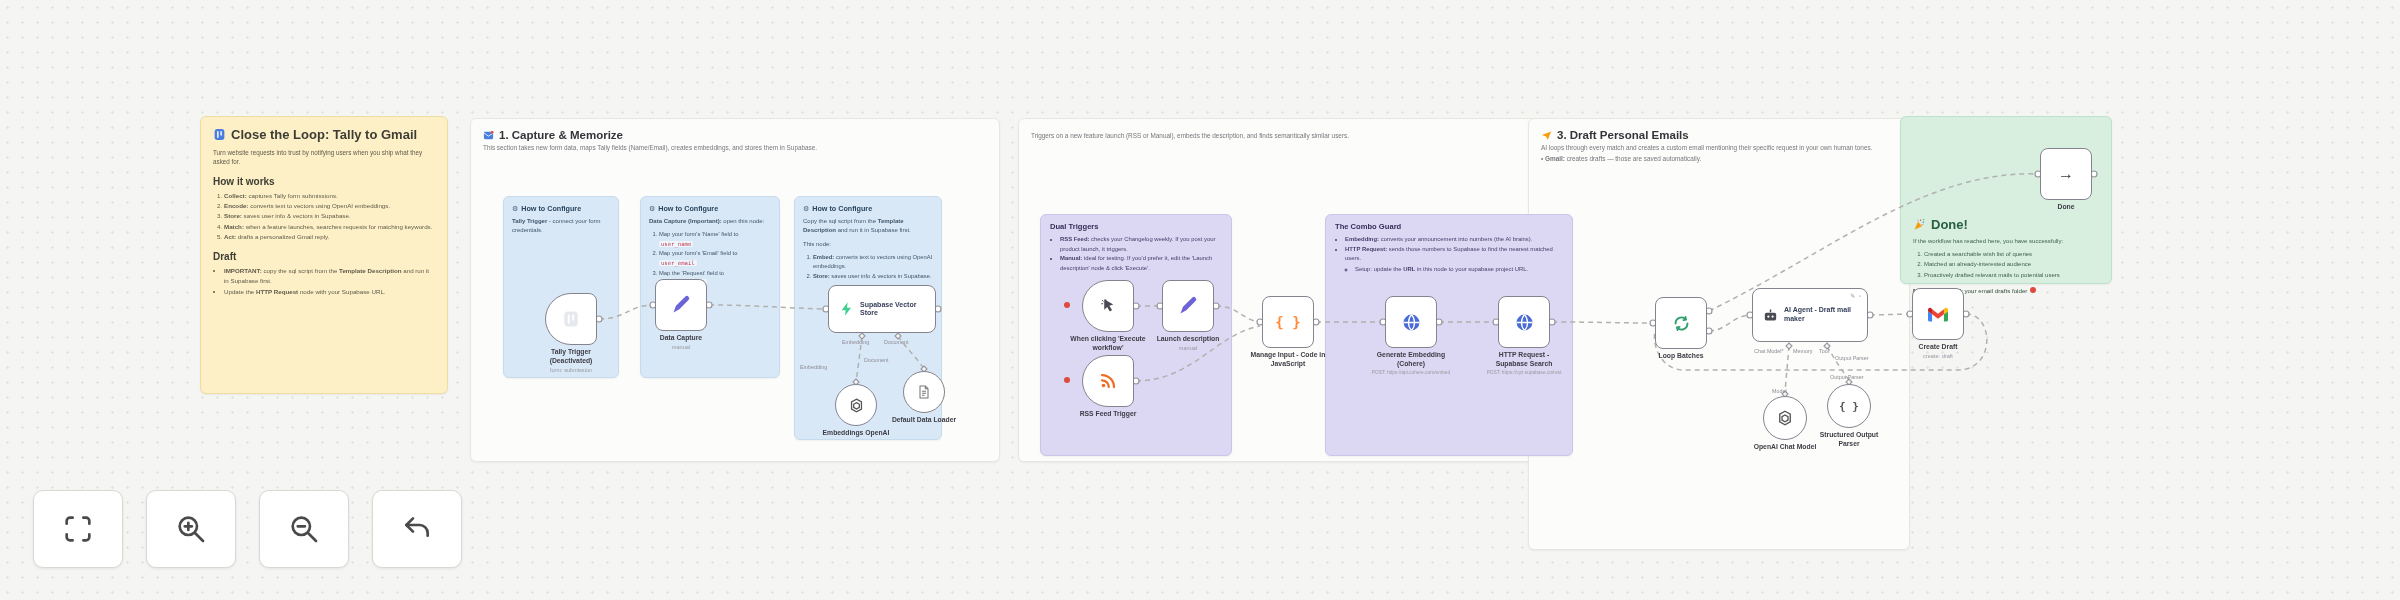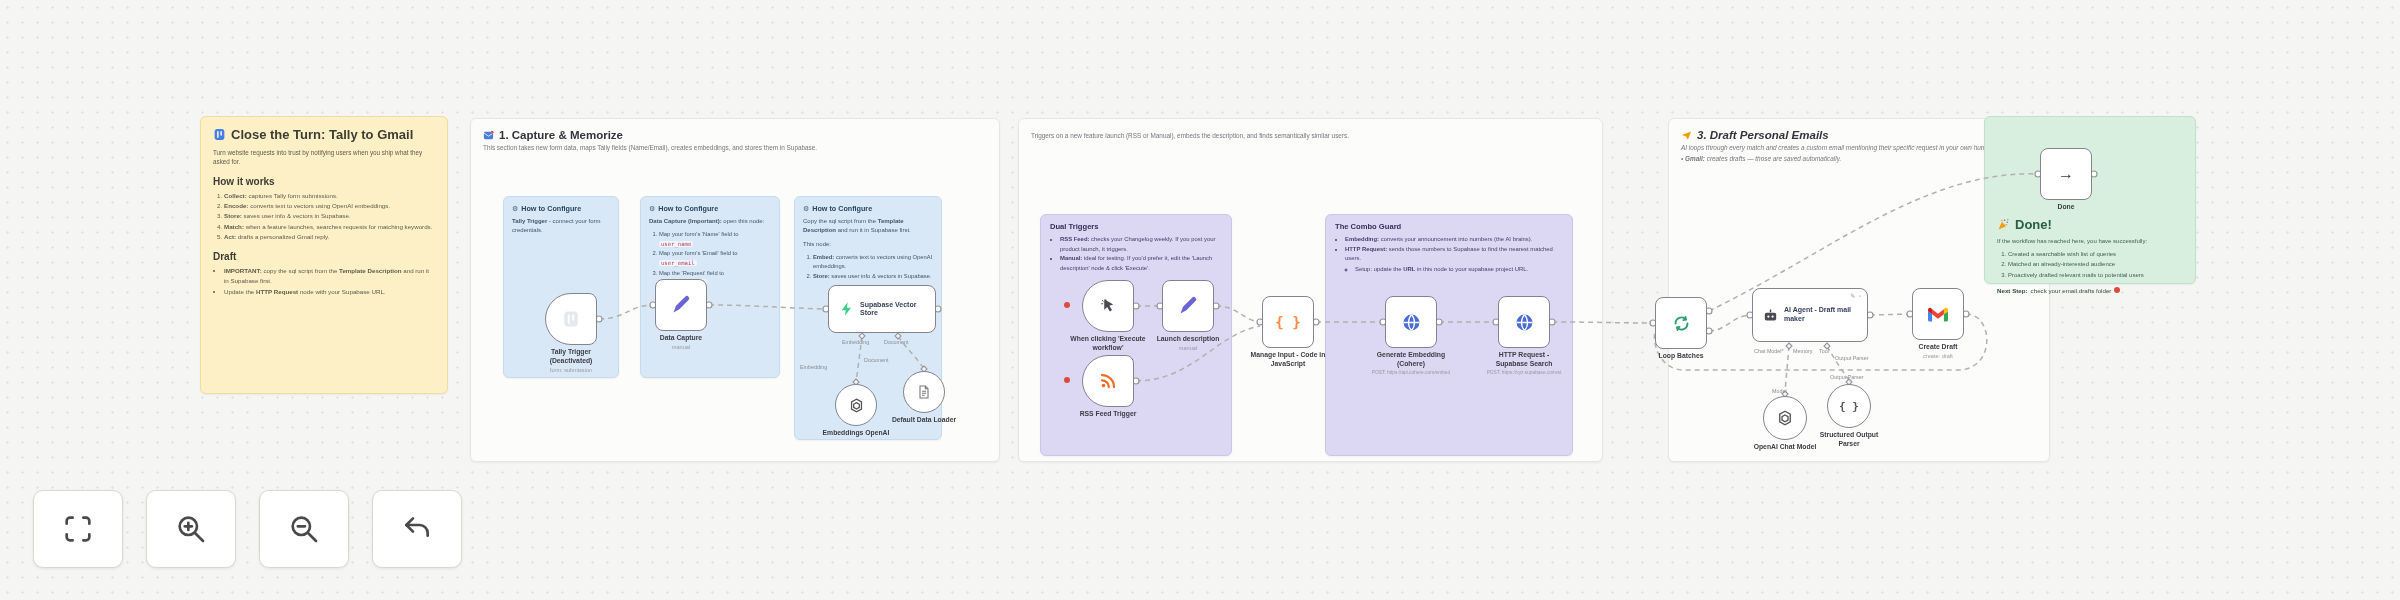--- a/index.html
+++ b/index.html
@@ -118,21 +118,21 @@
     <path class="diam" d="M1785 391 l3 3 -3 3 -3 -3 z"></path>
       <path class="diam" d="M1849 379 l3 3 -3 3 -3 -3 z"></path>
   </svg>
 
   <div class="note note-yellow note-pad" style="left:200px;top:116px;width:248px;height:278px;">
     <div class="note-title">
       <svg width="13" height="13" viewBox="0 0 24 24">
           <rect x="3" y="2" width="18" height="20" rx="5" fill="#4a7de0"></rect>
           <path d="M9 7v10 M15 7v6" stroke="#fff" stroke-width="2.6" stroke-linecap="round"></path>
         </svg>
-      <span>Close the Turn: Tally to Gmail</span>
+      <span>Close the Loop: Tally to Gmail</span>
     </div>
     <div class="body-txt">Turn website requests into trust by notifying users when you ship what they asked for.</div>
     <div class="h-small">How it works</div>
     <ol class="mini">
       <li><b>Collect:</b><span> captures Tally form submissions.</span></li>
       <li><b>Encode:</b><span> converts text to vectors using OpenAI embeddings.</span></li>
       <li><b>Store:</b><span> saves user info &amp; vectors in Supabase.</span></li>
       <li><b>Match:</b><span> when a feature launches, searches requests for matching keywords.</span></li>
       <li><b>Act:</b><span> drafts a personalized Gmail reply.</span></li>
     </ol>
@@ -304,21 +304,21 @@
   <div class="node" style="left:1498px;top:296px;width:52px;height:52px;">
     <svg width="19" height="19" viewBox="0 0 24 24">
         <circle cx="12" cy="12" r="10" fill="#4a6cd4"></circle>
         <path d="M2 12h20M12 2a15 15 0 010 20M12 2a15 15 0 000 20" stroke="#fff" fill="none" stroke-width="1.6"></path>
       </svg>
     <div class="node-label" style="width:90px;"><span>HTTP Request -</span><br><span>Supabase Search</span>
       <div class="node-sub" style="font-size:4.8px;">POST: https://xyz.supabase.co/rest</div>
     </div>
   </div>
 
-  <div class="note note-white note-pad" style="left:1668px;top:118px;width:382px;height:344px;font-style:italic;">
+  <div class="note note-white note-pad" style="left:1528px;top:118px;width:382px;height:432px;">
     <div class="sec-title">
       <svg width="11" height="11" viewBox="0 0 24 24">
           <path d="M2 11L22 3l-7 18-4-7z" fill="#f59e0b"></path>
         </svg>
       <span>3. Draft Personal Emails</span>
     </div>
     <div class="sec-desc">AI loops through every match and creates a custom email mentioning their specific request in your own human tones.</div>
     <div class="sec-desc" style="margin-top:2px;">• <b>Gmail:</b><span> creates drafts — those are saved automatically.</span></div>
   </div>
 
@@ -368,21 +368,21 @@
     <div class="node-label" style="width:72px;"><span>OpenAI Chat Model</span></div>
   </div>
   <div class="port-label" style="left:1772px;top:388px;">Model</div>
 
   <div class="node circle" style="left:1827px;top:384px;width:44px;height:44px;">
     <span class="braces" style="font-size:11px;color:#555;">{ }</span>
     <div class="node-label" style="width:72px;"><span>Structured Output</span><br><span>Parser</span></div>
   </div>
   <div class="port-label" style="left:1830px;top:374px;">Output Parser</div>
 
-  <div class="note note-green note-pad" style="left:1984px;top:116px;width:212px;height:168px;">
+  <div class="note note-green note-pad" style="left:1900px;top:116px;width:212px;height:168px;">
     <div style="height:90px;"></div>
     <div class="done-head">
       <svg width="13" height="13" viewBox="0 0 24 24">
           <path d="M3 21L9 7l8 8z" fill="#f59e0b"></path>
           <circle cx="14" cy="4" r="1.4" fill="#ef4444"></circle>
           <circle cx="19" cy="8" r="1.4" fill="#3b82f6"></circle>
           <circle cx="20" cy="3" r="1.2" fill="#22c55e"></circle>
           <path d="M10 6L8.5 3.5M16 12l3 .5" stroke="#ef4444" stroke-width="1.1"></path>
         </svg>
       <span>Done!</span>

